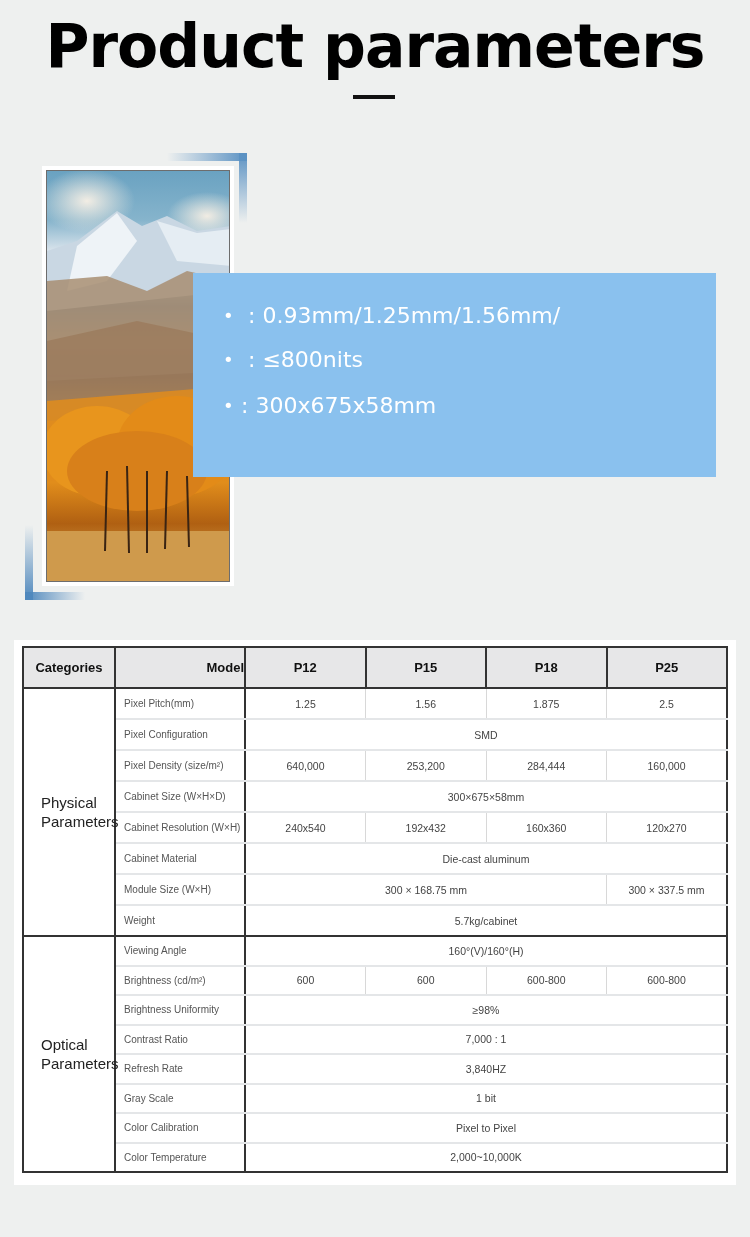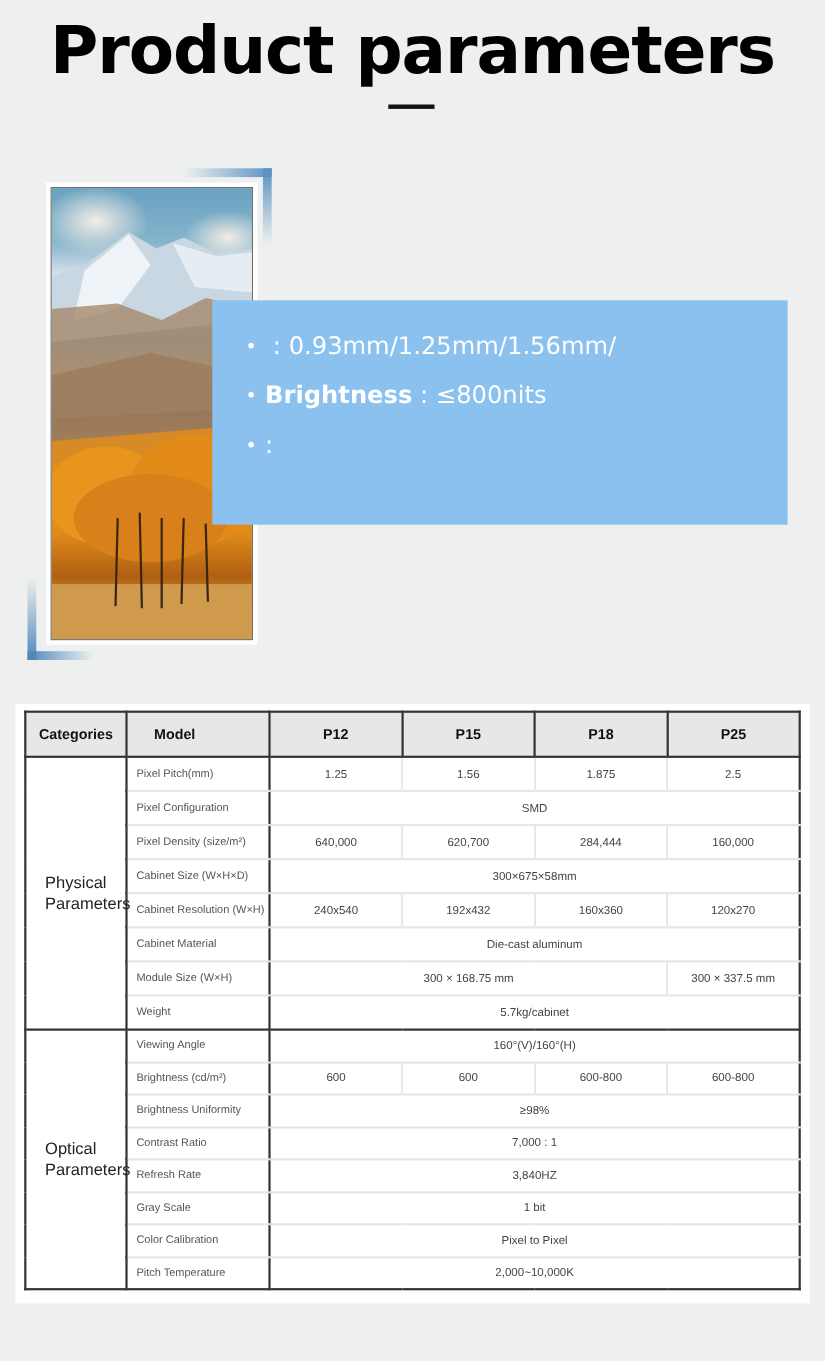--- a/index.html
+++ b/index.html
@@ -53,21 +53,21 @@
   }
   table.spec {
     position:absolute; left:8px; top:6px; width:706px; border-collapse:collapse; table-layout:fixed;
     font-family: Liberation Sans, sans-serif;
   }
   table.spec td, table.spec th { padding:0; text-align:center; color:#444; }
   table.spec th {
     background:#e7e7e8; font-size:13px; font-weight:bold; color:#111; height:39px;
     border:2px solid #333;
   }
-  table.spec th.model-h { text-align:left; padding-left:24px; }
+  table.spec th.model-h { text-align:right; padding-left:24px; }
   table.spec td { font-size:10.5px; border-left:1px solid #d8d8d8; border-right:1px solid #d8d8d8; border-bottom:2px solid #e4e6e8;margin-left:33px; }
   table.spec td.param { text-align:left; padding-left:8px; color:#555; border-left:2px solid #333; border-right:2px solid #333; font-size:10px; }
   table.spec td.cat { font-size:15px; color:#222; text-align:left; padding-left:17px; line-height:19px; border-left:2px solid #333; border-right:2px solid #333; border-bottom:2px solid #333; }
   table.spec td.last { border-right:2px solid #333; }
   table.spec tr.sec-end td { border-bottom:2px solid #333; }
   table.spec tr.phys td { height:29px; }
   table.spec tr.opt td { height:27.5px; }
   table.spec col.c1 { width:92px; }
   table.spec col.c2 { width:130px; }
 </style>
@@ -108,27 +108,27 @@
 <div class="info-panel">
   <div class="info-item multi">
     <span class="dot">•</span>
     <span class="val"> : </span>
     <span class="val-wrap">
       <span class="val">0.93mm/1.25mm/1.56mm/</span>
     </span>
   </div>
   <div class="info-item">
     <span class="dot">•</span>
-    <span class="lbl">Brightness</span>
     <span class="val"> : </span>
     <span class="val">≤800nits</span>
   </div>
   <div class="info-item">
     <span class="dot">•</span>
     <span class="val">: </span>
+    <span class="val">300x675x58mm</span>
   </div>
 </div>
 
 <div class="table-wrap">
   <table class="spec">
     <colgroup>
       <col class="c1">
         <col class="c2">
         <col>
         <col>
@@ -158,21 +158,21 @@
         <td>1.875</td>
         <td class="last">2.5</td>
       </tr>
       <tr class="phys">
         <td class="param">Pixel Configuration</td>
         <td class="last" colspan="4">SMD</td>
       </tr>
       <tr class="phys">
         <td class="param">Pixel Density (size/m²)</td>
         <td>640,000</td>
-        <td>620,700</td>
+        <td>253,200</td>
         <td>284,444</td>
         <td class="last">160,000</td>
       </tr>
       <tr class="phys">
         <td class="param">Cabinet Size (W×H×D)</td>
         <td class="last" colspan="4">300×675×58mm</td>
       </tr>
       <tr class="phys">
         <td class="param">Cabinet Resolution (W×H)</td>
         <td>240x540</td>
@@ -223,18 +223,18 @@
       </tr>
       <tr class="opt">
         <td class="param">Gray Scale</td>
         <td class="last" colspan="4">1 bit</td>
       </tr>
       <tr class="opt">
         <td class="param">Color Calibration</td>
         <td class="last" colspan="4">Pixel to Pixel</td>
       </tr>
       <tr class="opt sec-end">
-        <td class="param">Pitch Temperature</td>
+        <td class="param">Color Temperature</td>
         <td class="last" colspan="4">2,000~10,000K</td>
       </tr>
     </tbody>
   </table>
 </div>
 
 </body></html>

